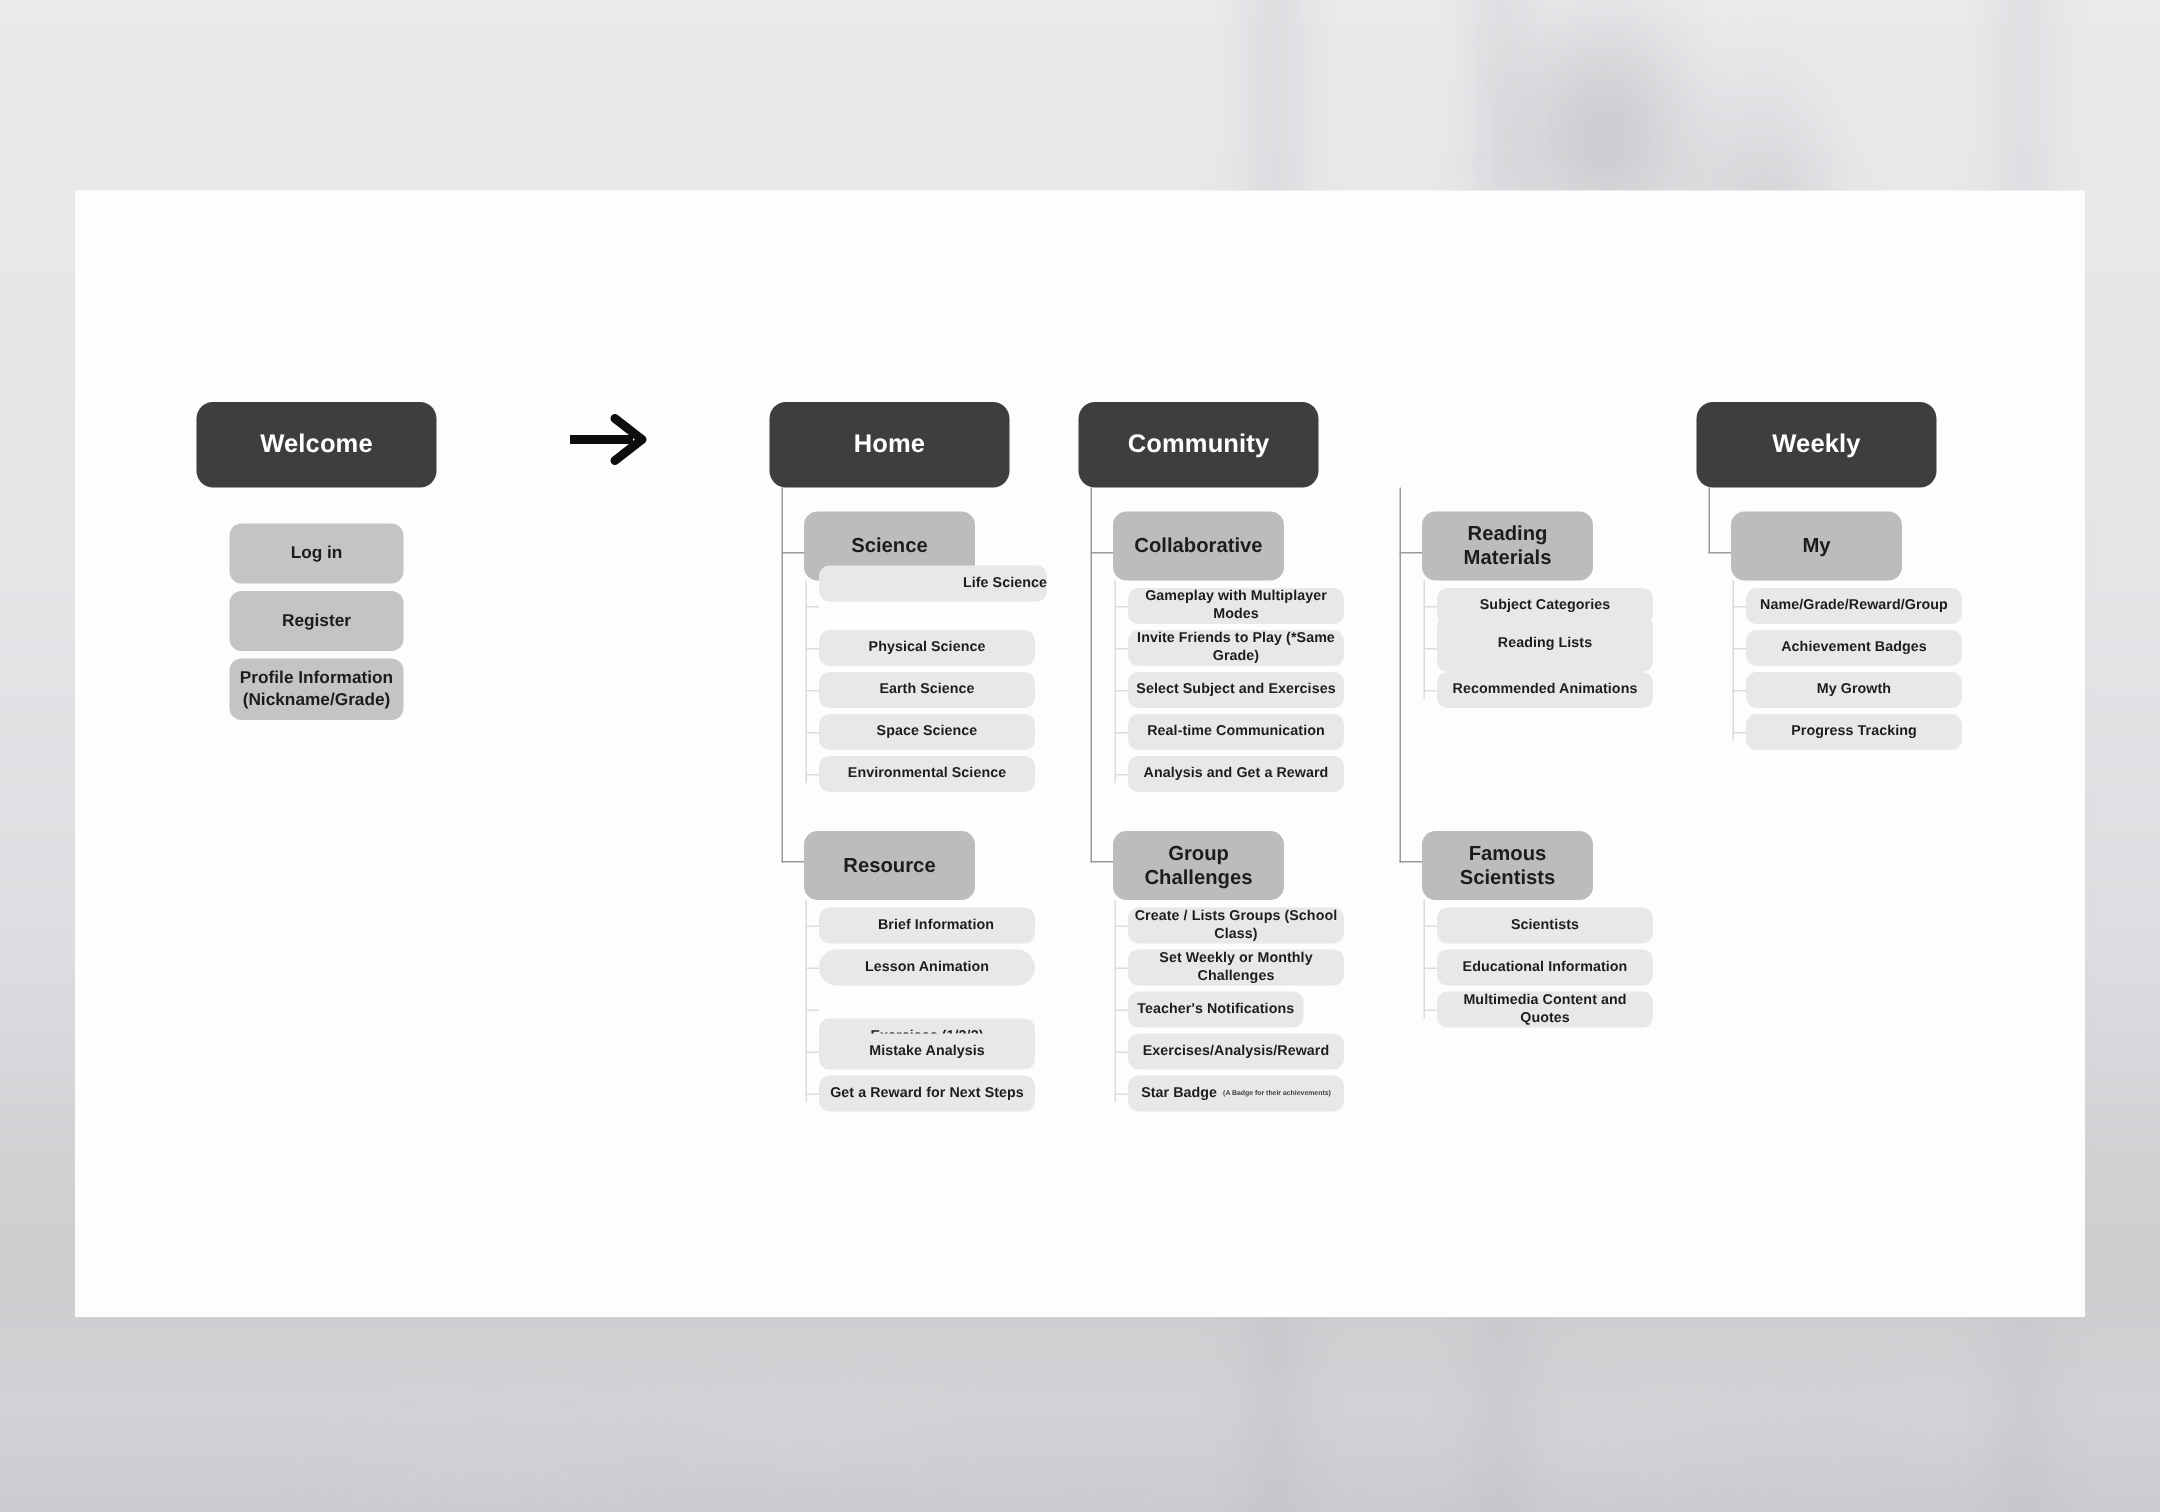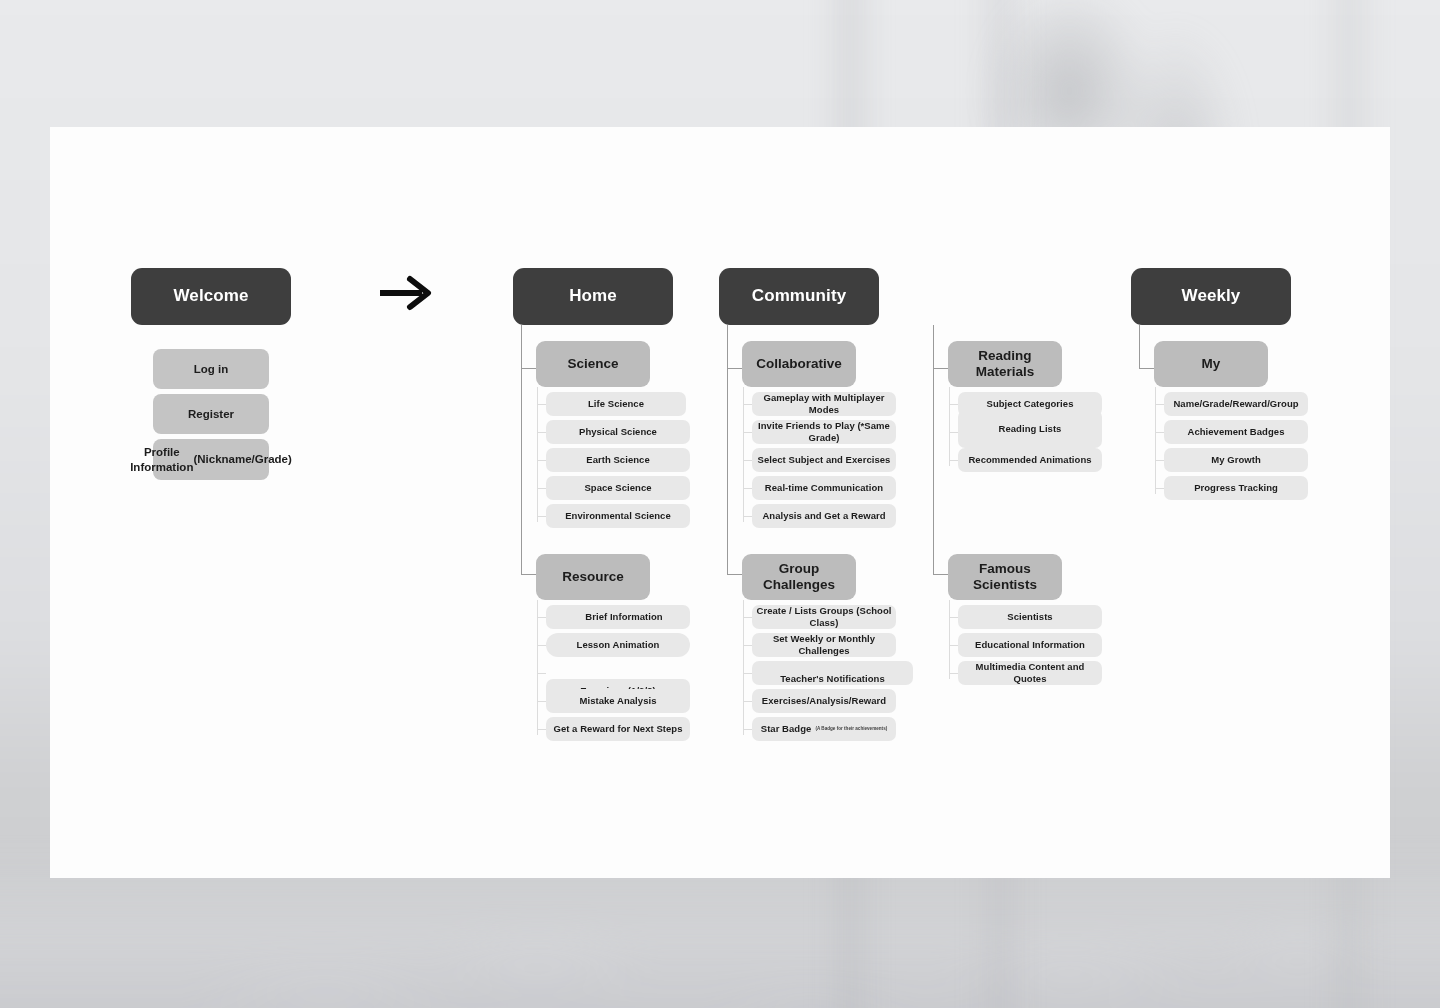--- a/index.html
+++ b/index.html
@@ -177,40 +177,40 @@
     </div>
 
     <div class="node side" style="left:103px; top:222px; width:116px; height:40px;">
       <span>Log in</span>
     </div>
 
     <div class="node side" style="left:103px; top:267px; width:116px; height:40px;">
       <span>Register</span>
     </div>
 
-    <div class="node side" style="left:103px; top:312px; width:116px; height:41px; ">
+    <div class="node side" style="left:103px; top:312px; width:116px; height:41px; flex-direction:column;">
       <span>Profile Information</span>
       <span>(Nickname/Grade)</span>
     </div>
 
     <div class="node root" style="left:463px; top:141px; width:160px; height:57px;">
       <span>Home</span>
     </div>
 
     <div class="trunk" style="left:471px; top:198px; height:250px;"></div>
     <div class="branch" style="left:471px; top:241px; width:16px;"></div>
     <div class="branch" style="left:471px; top:447px; width:16px;"></div>
 
     <div class="node section" style="left:486px; top:214px; width:114px; height:46px;">
       <span>Science</span>
     </div>
     <div class="spine" style="left:487px; top:260px; height:135px;"></div>
 
     <div class="stub" style="left:487px; top:277px; width:9px;"></div>
-    <div class="node leaf" style="left:496px; top:265px; width:140px; height:24px;">
+    <div class="node leaf" style="left:496px; top:250px; width:152px; height:24px;justify-content:flex-end;">
       <span>Life Science</span>
     </div>
 
     <div class="stub" style="left:487px; top:305px; width:9px;"></div>
     <div class="node leaf" style="left:496px; top:293px; width:144px; height:24px;">
       <span>Physical Science</span>
     </div>
 
     <div class="stub" style="left:487px; top:333px; width:9px;"></div>
     <div class="node leaf" style="left:496px; top:321px; width:144px; height:24px;">
@@ -304,21 +304,21 @@
     <div class="node leaf" style="left:702px; top:478px; width:144px; height:24px;">
       <span>Create / Lists Groups (School Class)</span>
     </div>
 
     <div class="stub" style="left:693px; top:518px; width:9px;"></div>
     <div class="node leaf" style="left:702px; top:506px; width:144px; height:24px;">
       <span>Set Weekly or Monthly Challenges</span>
     </div>
 
     <div class="stub" style="left:693px; top:546px; width:9px;"></div>
-    <div class="node leaf" style="left:702px; top:534px; width:161px; height:24px;align-items:flex-end;">
+    <div class="node leaf" style="left:702px; top:534px; width:117px; height:24px;">
       <span>Teacher's Notifications</span>
     </div>
 
     <div class="stub" style="left:693px; top:574px; width:9px;"></div>
     <div class="node leaf" style="left:702px; top:562px; width:144px; height:24px;">
       <span>Exercises/Analysis/Reward</span>
     </div>
 
     <div class="stub" style="left:693px; top:602px; width:9px;"></div>
     <div class="node leaf" style="left:702px; top:590px; width:144px; height:24px;">

